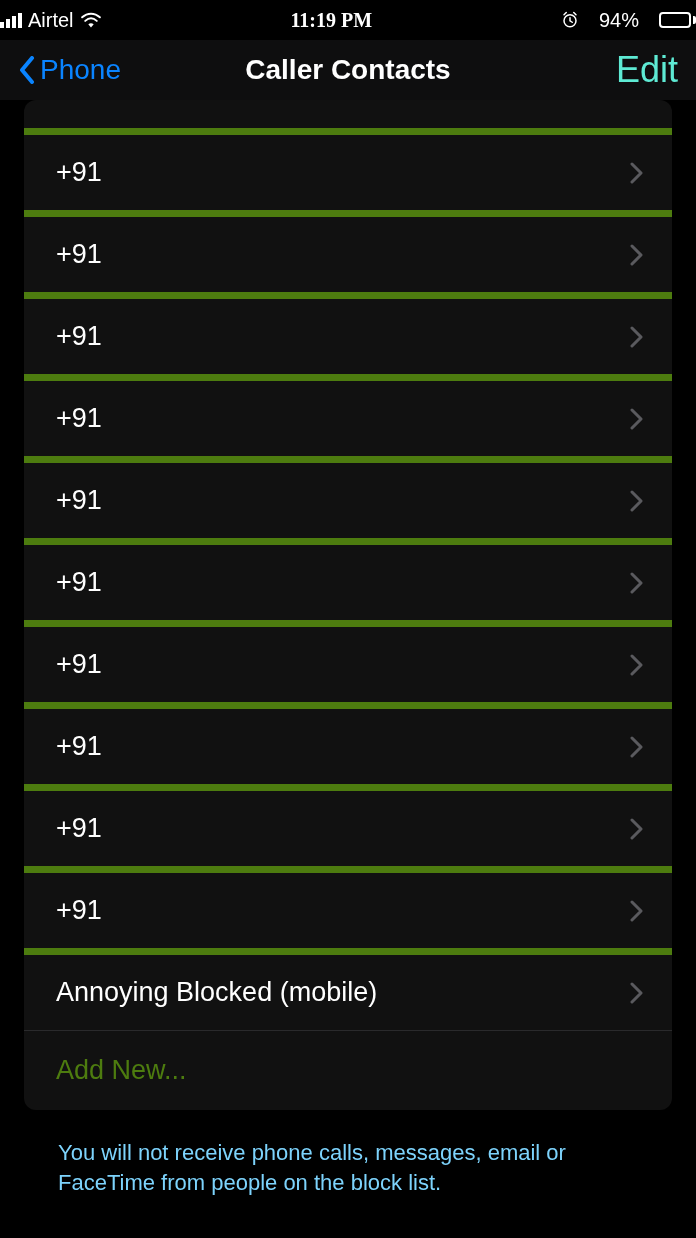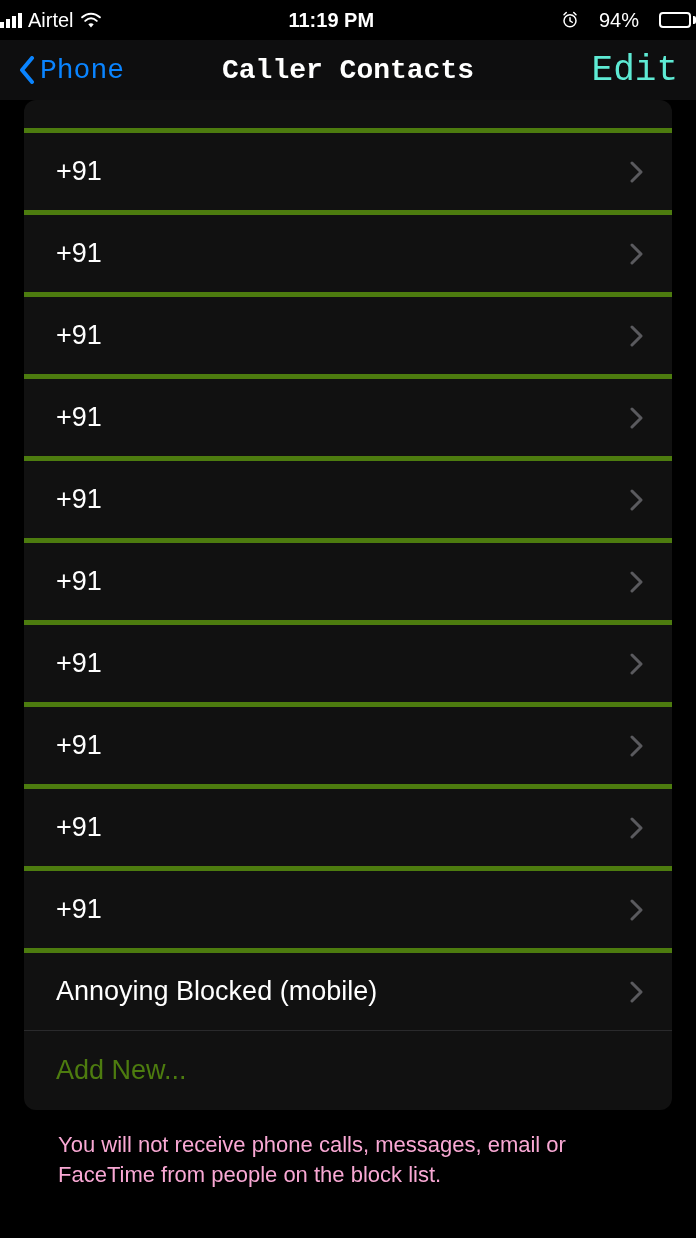--- a/index.html
+++ b/index.html
@@ -34,21 +34,20 @@
     .battery-body{ width:32px; height:16px; border:2px solid #fff; border-radius:4px; position:relative; padding:2px;}
     .battery-level{ background:#fff; height:100%; border-radius:1px; width:94%; }
     .battery-tip{ width:3px; height:8px; background:#fff; border-radius:0 2px 2px 0; }
     .nav-bar {
       height: 60px;
       display: flex;
       align-items: center;
       justify-content: space-between;
       padding: 0 18px;
       background: rgba(28,28,30,0.5);
-      font-family: Liberation Mono, monospace;
     }
     .nav-back {
       display: flex;
       align-items: center;
       color: #0a84ff;
       font-size: 28px;
       gap: 4px;
       cursor: pointer;
     }
     .nav-title {
@@ -74,38 +73,38 @@
       border-radius: 12px;
       overflow: hidden;
       padding-top:4px;
     }
     .row {
       display: flex;
       align-items: center;
       justify-content: space-between;
       min-height: 82px;
       padding: 0 28px 0 32px;
-      border-top: 5px solid #4d7c0f;
+      border-top: 7px solid #4d7c0f;
       cursor:pointer;
     }
     .row:first-child { border-top:none; height:24px; min-height:24px; padding:0;}
     .row-label { font-size: 27px; color: #fff; }
     .chevron-right { width: 14px; height: 22px; }
     .chevron-right path { stroke: #5a5a5e; }
     .add-new {
       color: #4d7c0f;
       font-size: 27px;
       padding: 24px 32px;
       border-top: 1px solid #2a2a2c;
       cursor:pointer;
     }
     .footer-note {
-      color: #f9a8d4;
+      color: #7dd3fc;
       font-size: 22px;
-      padding: 20px 34px 0 34px;
+      padding: 28px 34px 0 34px;
       line-height: 1.35;
     }
   </style>
 </head>
 <body>
 
 <div class="status-bar">
   <div class="status-left">
     <span class="signal-bars">
       <span></span>
@@ -113,21 +112,21 @@
         <span></span>
         <span></span>
     </span>
     <span>Airtel</span>
     <svg class="wifi-icon" viewBox="0 0 24 18">
       <path d="M12 17.5 L9 13.8 C10.8 12.4 13.2 12.4 15 13.8 Z" fill="#fff"></path>
       <path d="M5.5 10 C9.5 6.4 14.5 6.4 18.5 10" stroke="#fff" stroke-width="2.2" fill="none" stroke-linecap="round"></path>
       <path d="M2 6 C8 0.5 16 0.5 22 6" stroke="#fff" stroke-width="2.2" fill="none" stroke-linecap="round"></path>
     </svg>
   </div>
-  <div style="font-weight:600;">11:19 PM</div>
+  <div style="font-weight:600;font-family:Liberation Serif, serif;">11:19 PM</div>
   <div class="status-right">
     <svg class="alarm-icon" viewBox="0 0 24 24">
       <circle cx="12" cy="13" r="8" fill="none" stroke="#fff" stroke-width="2"></circle>
       <path d="M12 9 V13 L15 15" stroke="#fff" stroke-width="2" fill="none" stroke-linecap="round"></path>
       <path d="M4 5 L7 2 M20 5 L17 2" stroke="#fff" stroke-width="2" stroke-linecap="round"></path>
     </svg>
     <span>94%</span>
     <span class="battery">
       <span class="battery-body"><span class="battery-level"></span></span>
       <span class="battery-tip"></span>

